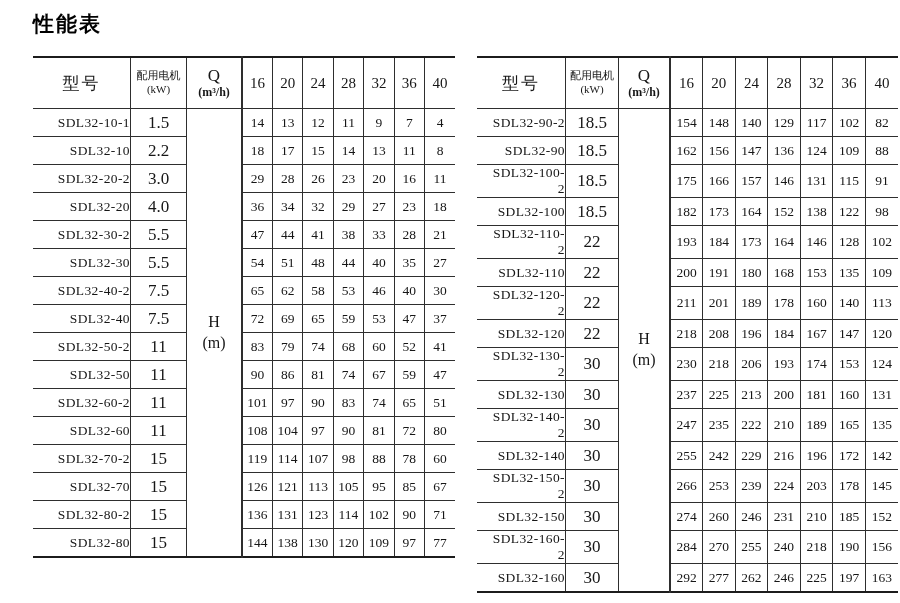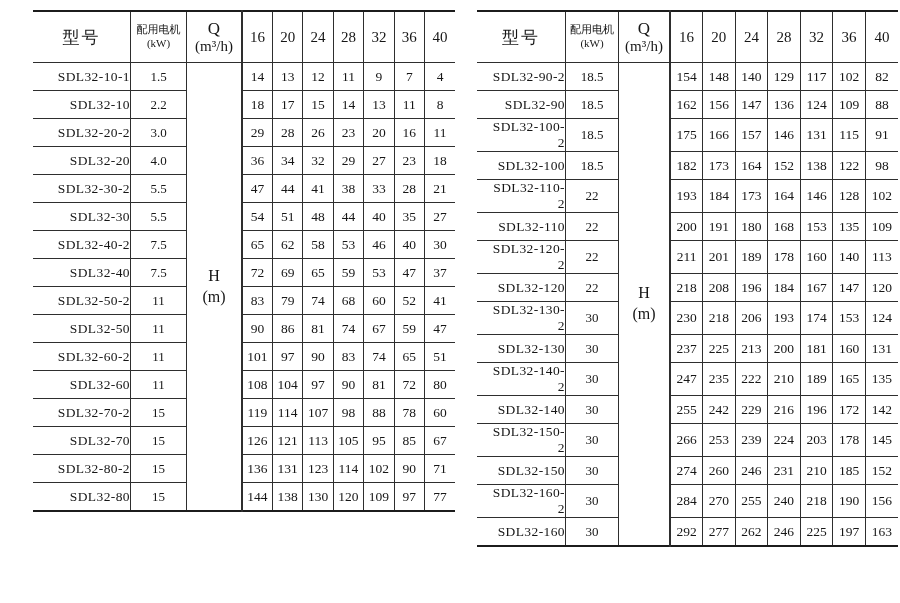--- a/index.html
+++ b/index.html
@@ -63,32 +63,33 @@
   .perf-table.t1 th:nth-child(2) { width: 55px; }
   .perf-table.t1 th:nth-child(3) { width: 54px; }
   .perf-table.t2 th:nth-child(1) { width: 88px; }
   .perf-table.t2 th:nth-child(2) { width: 52px; }
   .perf-table.t2 th:nth-child(3) { width: 50px; }
   
   .col-model .ln { font-size: 17px; letter-spacing: 2px; }
   .col-kw .ln    { font-size: 11px; line-height: 1.25; display: block; }
   .col-h .ln     { display: block; line-height: 1.15; }
   .col-h .ln:first-child { font-size: 17px; }
-  .col-h .ln:last-child  { font-size: 15px; }
+  .col-h .ln:last-child  { font-size: 12px; font-weight: bold; }
   .col-data .ln  { font-size: 15px; }
   
   td.model-cell { text-align: right; padding-left: 11px; font-size: 13.5px; letter-spacing: 0.4px; }
-  td.kw-cell    { font-size: 13px; }
+  td.kw-cell    { font-size: 17px; }
   td.num-cell   { font-size: 13.5px; }
   td.h-cell .ln { display: block; font-size: 16px; line-height: 1.3; }
 </style>
 </head>
 <body>
 
 <div class="page">
+  <h1 class="page-title">性能表</h1>
 
   <div class="tables">
     <table class="perf-table t1">
         <thead>
           <tr>
             <th class="col-model"><span class="ln">型号</span></th>
             <th class="col-kw">
               <span class="ln">配用电机</span>
               <span class="ln">(kW)</span>
             </th>

